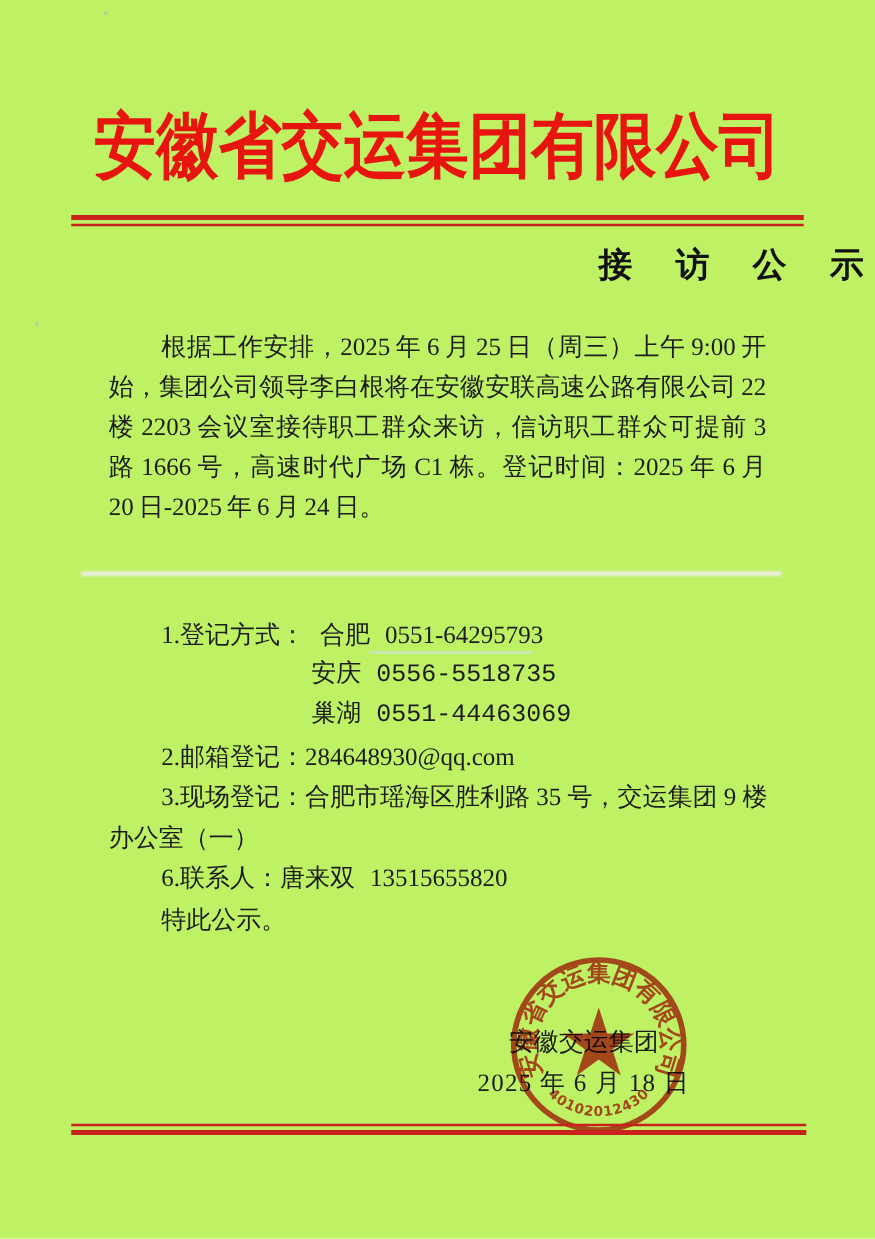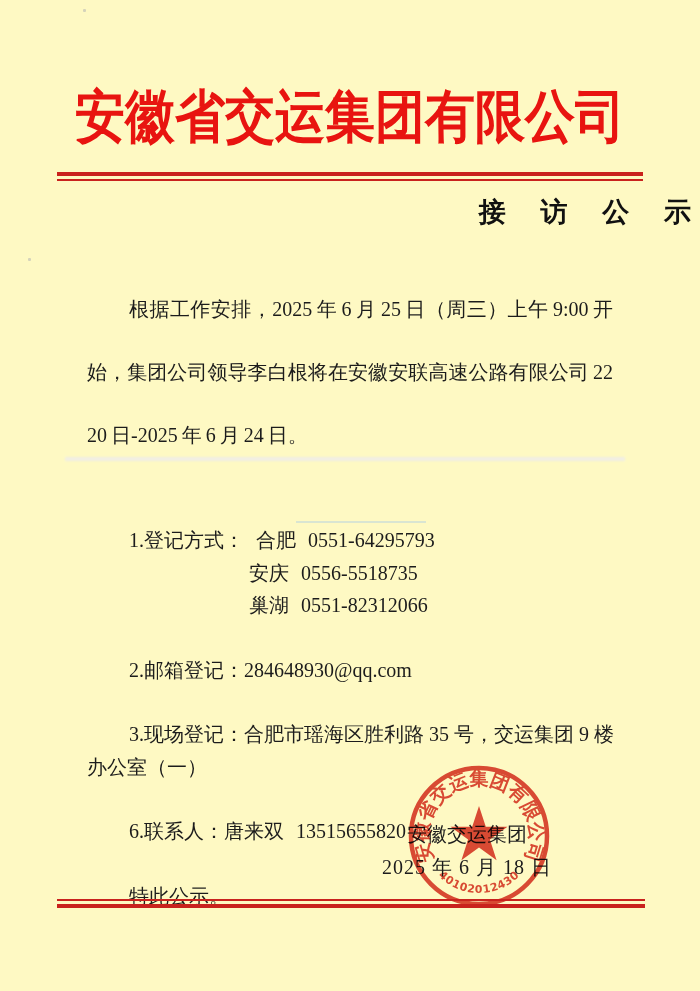--- a/index.html
+++ b/index.html
@@ -3,21 +3,21 @@
 <meta charset="utf-8">
 <style>
   html,body{margin:0;padding:0;}
   body{
     width:700px;height:991px;
     background:#fdfdfb;
     font-family:"Liberation Serif","DejaVu Serif",serif;
     color:#1c1c1c;
     overflow:hidden;
   }
-  .page{position:relative;width:700px;height:991px;background:#fef9c3;}
+  .page{position:relative;width:700px;height:991px;background:#bef264;}
 
   
   .org-title{
     position:absolute;top:84px;left:0;width:700px;
     text-align:center;
     font-size:50px;font-weight:bold;letter-spacing:0px;
     color:#e81410;
     transform:scaleY(1.14);transform-origin:50% 50%;
     white-space:nowrap;
   }
@@ -37,33 +37,33 @@
 
   
   .body-block{
     position:absolute;left:87px;top:262px;width:526px;
     font-size:20px;line-height:32px;
     word-spacing:-1px;
   }
   .pline{
     white-space:nowrap;
     text-align:justify;text-align-last:justify;
-    height:32px;overflow:visible;margin-top:31px;
+    height:32px;overflow:visible;
   }
   .pline.first{padding-left:42px;}
   .pline.last{text-align-last:left;}
 
   
   .list-block{
     position:absolute;left:87px;top:492px;width:526px;
     font-size:20px;line-height:32.5px;
   }
   .lrow{white-space:nowrap;height:32.5px;}
-  .lrow.ind{padding-left:42px;margin-top:32px;}
-  .lrow.phone{padding-left:162px;}
+  .lrow.ind{padding-left:42px;}
+  .lrow.phone{padding-left:162px;font-family:Liberation Mono, monospace;}
   .city{margin-right:12px;}
   .gap-sm{display:inline-block;width:12px;}
 
   
   .sig-block{position:absolute;left:382px;top:818px;width:170px;text-align:center;font-size:20px;line-height:33px;}
   .sig-org{white-space:nowrap;}
   .sig-date{white-space:nowrap;letter-spacing:1px;}
 
   
   .seal{
@@ -103,34 +103,36 @@
 
   <div class="doc-title">接 访 公 示</div>
 
   <div class="smudge"></div>
   <div class="speckle" style="left:83px;top:9px;"></div>
   <div class="speckle" style="left:28px;top:258px;"></div>
 
   <div class="body-block">
     <div class="pline first">根据工作安排，2025 年 6 月 25 日（周三）上午 9:00 开</div>
     <div class="pline">始，集团公司领导李白根将在安徽安联高速公路有限公司 22</div>
+    <div class="pline">楼 2203 会议室接待职工群众来访，信访职工群众可提前 3</div>
+    <div class="pline">路 1666 号，高速时代广场 C1 栋。登记时间：2025 年 6 月</div>
     <div class="pline last">20 日-2025 年 6 月 24 日。</div>
   </div>
 
   <div class="underline-artifact"></div>
 
   <div class="list-block">
     <div class="lrow ind">
       <span>1.登记方式：</span><span class="gap-sm"></span><span class="city">合肥</span><span>0551-64295793</span>
     </div>
     <div class="lrow phone">
       <span class="city">安庆</span><span>0556-5518735</span>
     </div>
     <div class="lrow phone">
-      <span class="city">巢湖</span><span>0551-82312066</span>
+      <span class="city">巢湖</span><span>0551-44463069</span>
     </div>
     <div class="lrow ind">2.邮箱登记：284648930@qq.com</div>
     <div class="lrow ind">3.现场登记：合肥市瑶海区胜利路 35 号，交运集团 9 楼</div>
     <div class="lrow">办公室（一）</div>
     <div class="lrow ind">
       <span>6.联系人：唐来双</span><span class="gap-sm"></span><span>13515655820</span>
     </div>
     <div class="lrow ind">特此公示。</div>
   </div>
 

